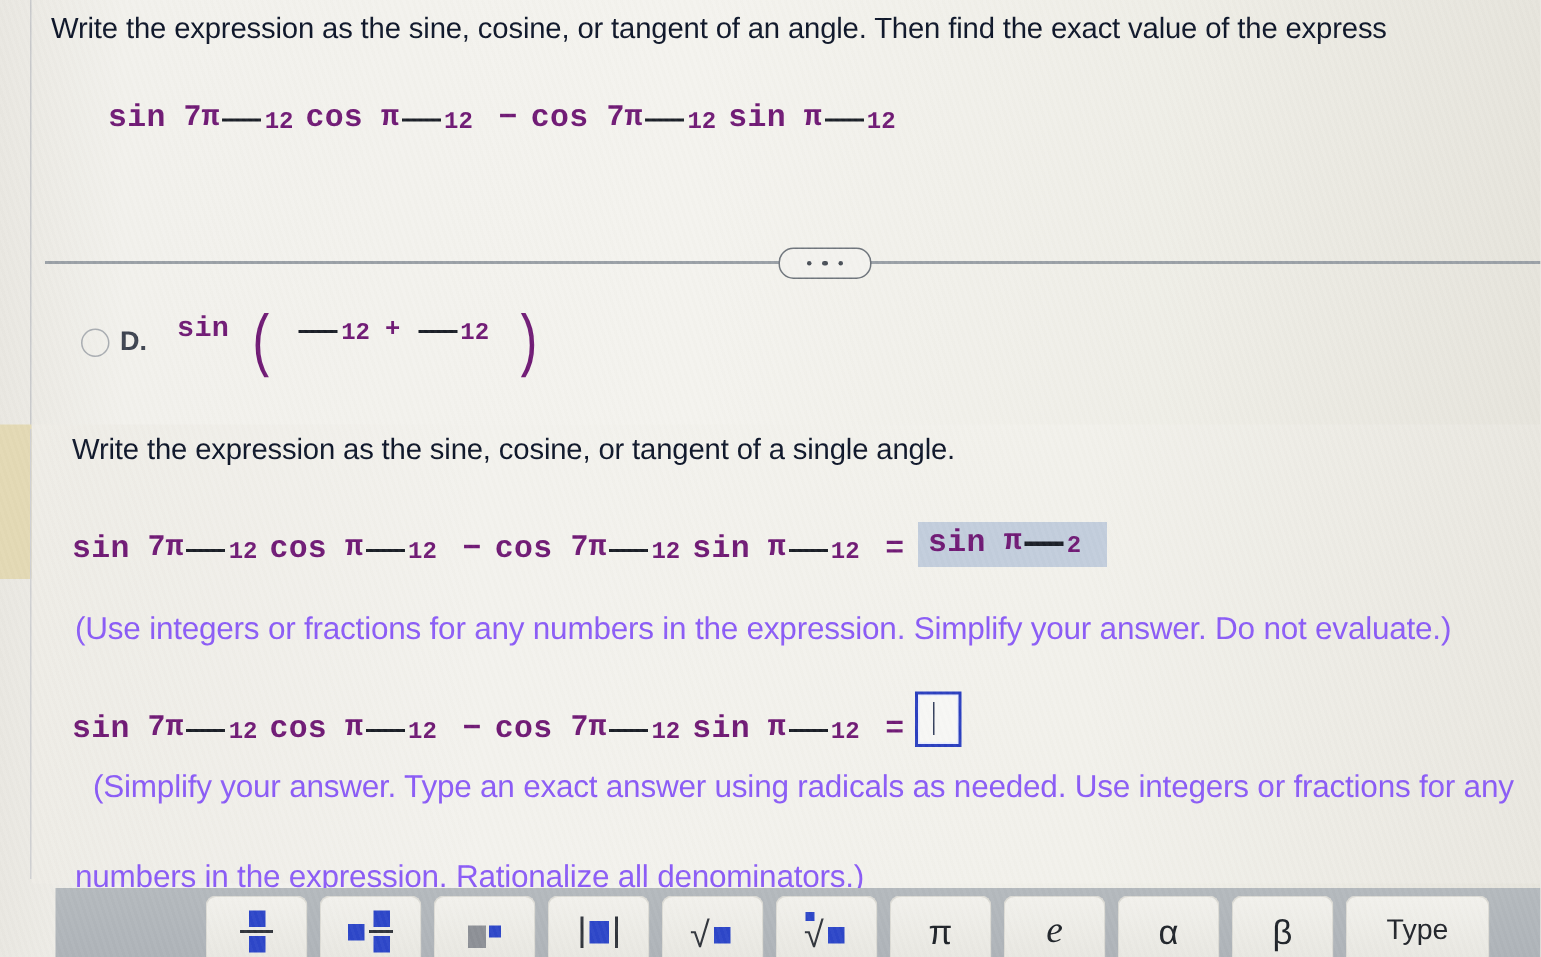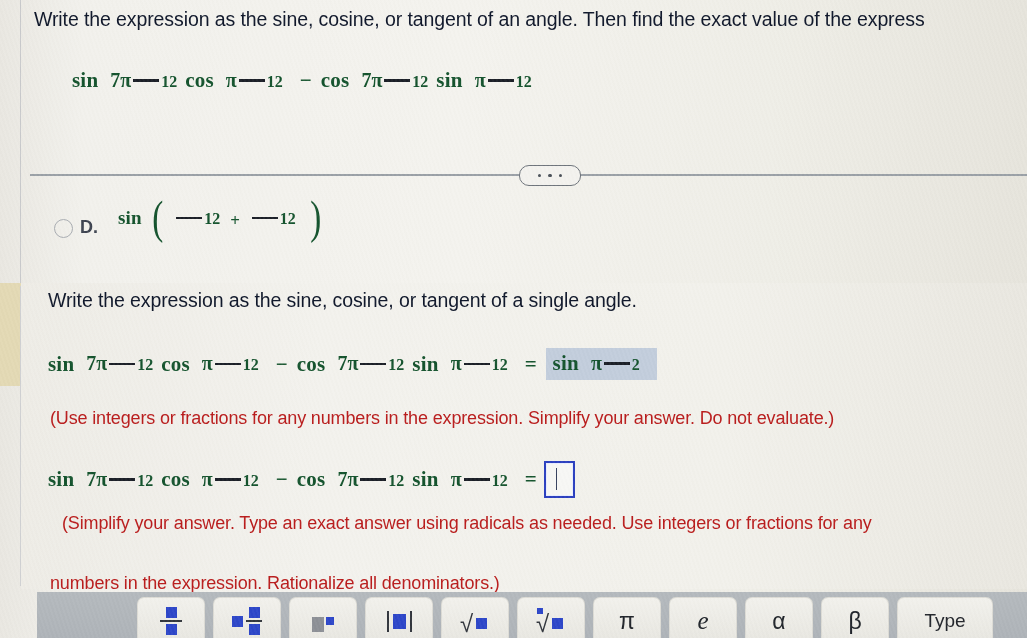--- a/index.html
+++ b/index.html
@@ -40,32 +40,32 @@
   
   .qtext{
     position:absolute;
     color:#0f172a;
     font-size:19.5px;
     letter-spacing:-.1px;
     white-space:nowrap;
   }
   .hint{
     position:absolute;
-    color:#b91c1c;
-    font-size:18px;
+    color:#8b5cf6;
+    font-size:21px;
     letter-spacing:-.15px;
     white-space:nowrap;
   }
 
   
   .mathrow{
     position:absolute;
-    display:flex;align-items:center;
-    color:#14532d;
-    font-family:Liberation Serif, serif;
+    display:flex;align-items:flex-end;
+    color:#701a75;
+    font-family:Liberation Mono, monospace;
     font-weight:700;
     white-space:nowrap;
   }
   .mathrow .fn{font-size:21px;letter-spacing:.2px;margin:0 4px 0 0;}
   .mathrow .op{font-size:21px;margin:0 9px;font-weight:700;}
   .mathrow .eq{font-size:21px;margin:0 7px 0 9px;font-weight:700;}
   .frac{
     display:inline-flex;align-items:center;
     margin:0 6px;line-height:1;position:relative;
   }

